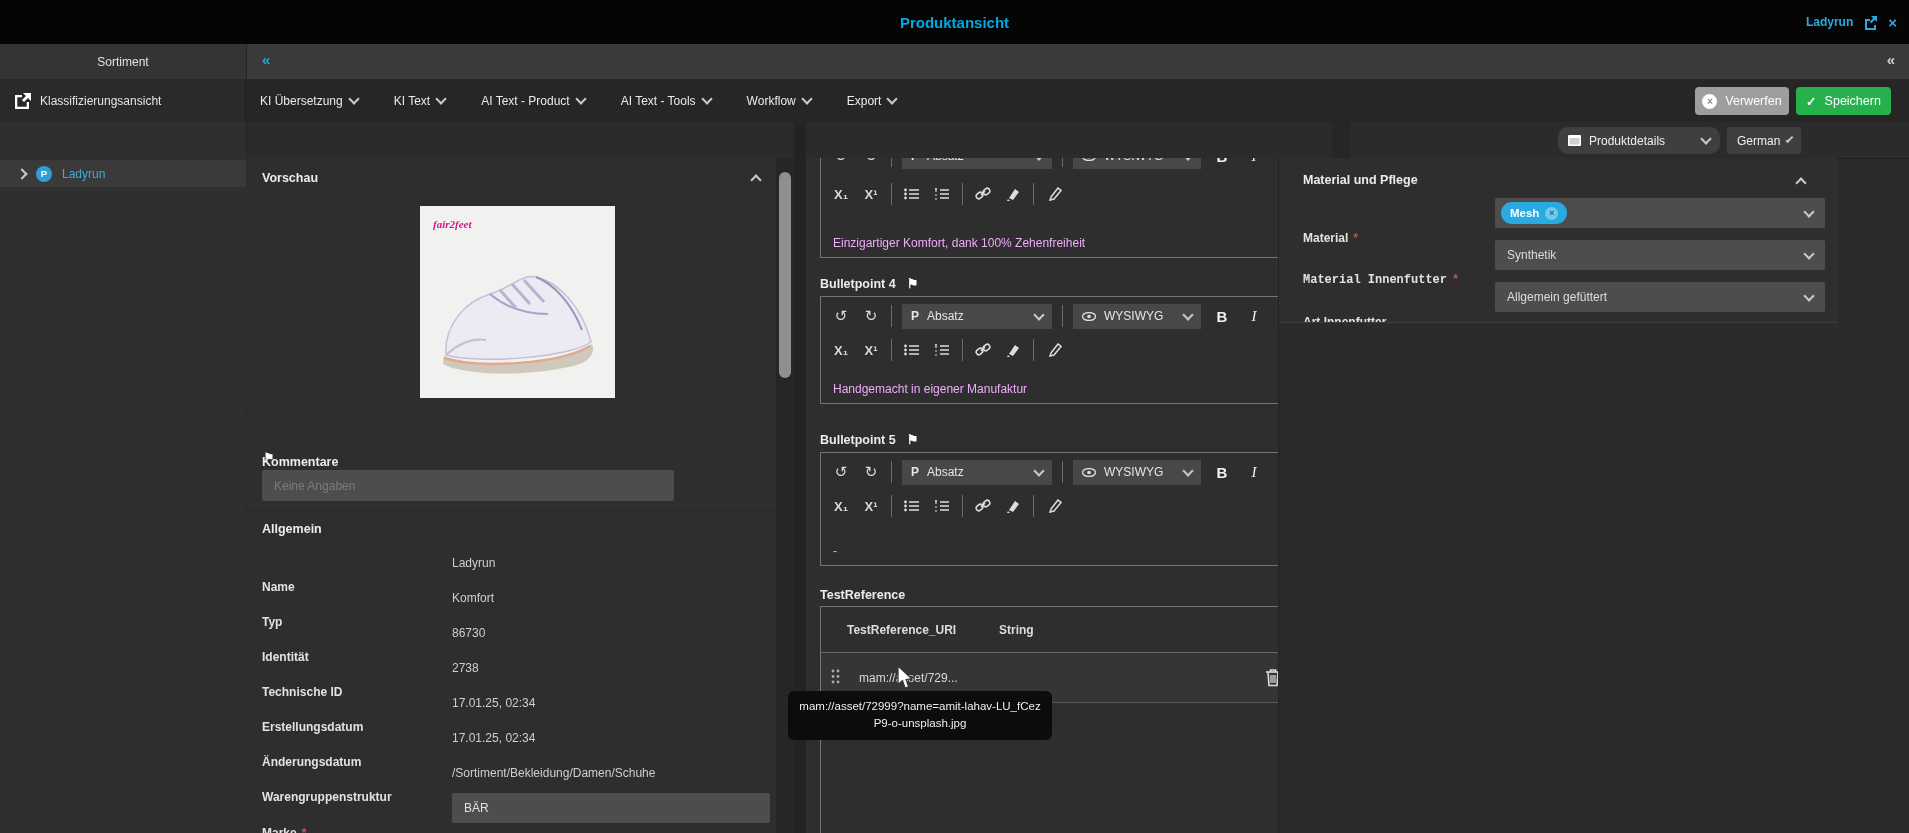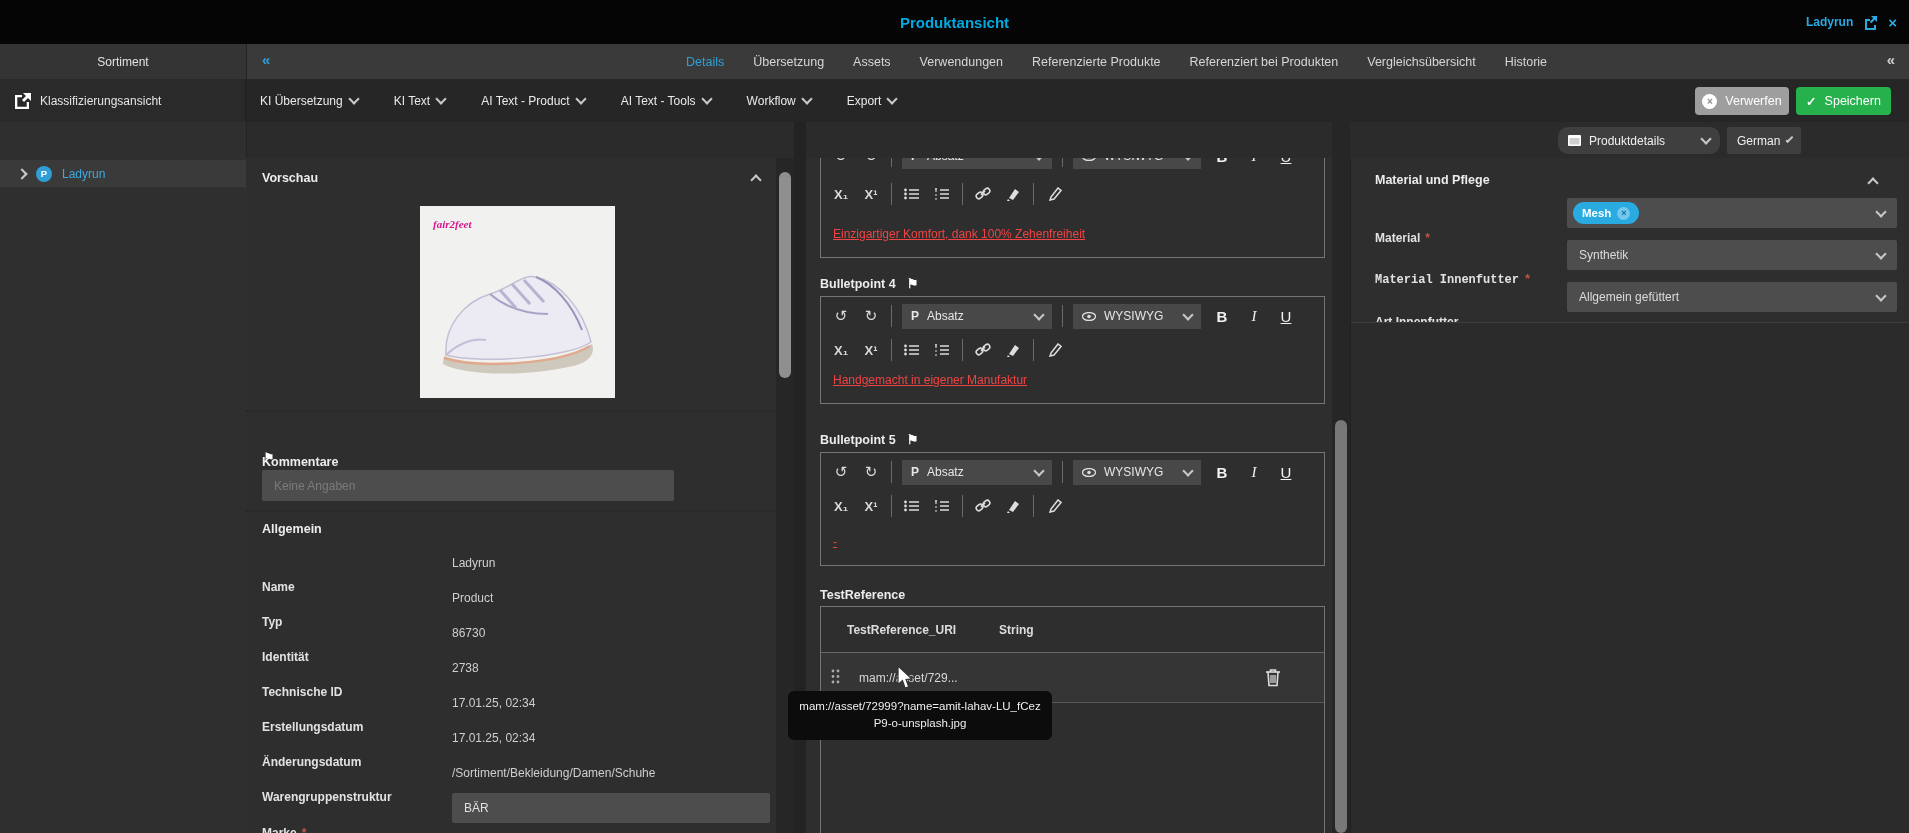--- a/index.html
+++ b/index.html
@@ -44,21 +44,21 @@
   .inputbox input{background:transparent;border:0;outline:0;color:#e0e0e0;font-family:"Liberation Sans",sans-serif;font-size:12px;width:100%;}
   .inputbox input::placeholder{color:#7b7b7b;}
   .req{color:#c0564a;font-weight:bold;margin-left:5px;}
   
   .editorbox{position:absolute;left:820px;width:505px;background:#2e2e2e;border:1px solid #757575;box-sizing:border-box;overflow:hidden;}
   .tbrow{display:flex;align-items:center;gap:10px;padding:0 10px;height:32px;}
   .tbi{color:#d8d8d8;font-size:15px;display:inline-flex;align-items:center;justify-content:center;min-width:20px;}
   .tbsep{width:1px;height:22px;background:#6b6b6b;}
   .tbselect{height:25px;background:#484848;display:flex;align-items:center;gap:8px;padding:0 9px;color:#e6e6e6;box-sizing:border-box;}
   .fmt{font-size:15px;color:#f2f2f2;min-width:22px;text-align:center;}
-  .edcontent{position:absolute;left:12px;bottom:16px;color:#ef4444;font-size:12px;text-decoration:underline;}
+  .edcontent{position:absolute;left:12px;bottom:7px;color:#f0abfc;font-size:12px;}
   .seclabel{font-weight:bold;color:#ececec;font-size:12.5px;display:flex;align-items:center;gap:11px;}
   .flag{color:#fff;font-size:13px;}
   
   .reftable{position:absolute;left:820px;top:606px;width:505px;height:287px;border:1px solid #757575;box-sizing:border-box;background:#2e2e2e;}
   .refhead{position:absolute;left:0;top:0;width:100%;height:46px;border-bottom:1px solid #666;box-sizing:border-box;}
   .refrow{position:absolute;left:0;top:46px;width:100%;height:50px;background:#353535;border-bottom:1px solid #585858;box-sizing:border-box;}
   
   .tooltip{position:absolute;left:788px;top:691px;width:246px;background:#0c0c0c;border-radius:6px;color:#efefef;
            padding:7px 9px;font-size:11.5px;line-height:1.5;text-align:center;word-break:break-all;z-index:50;}
   
@@ -85,30 +85,20 @@
             <path d="M8 1 h6 v6 l-2.2-2.2 -3.5 3.5 -1.6-1.6 3.5-3.5 Z" fill="#29abe2"></path>
           </svg>
       </span>
       <span style="font-size:15px;font-weight:bold;">×</span>
     </div>
   </div>
 
   <div class="tabbar abs">
     <div class="tabbar-left">Sortiment</div>
     <span class="abs" style="left:262px;top:7px;color:#2f9fd6;font-size:15px;font-weight:bold;">«</span>
-    <div class="tabs">
-      <span class="tab" style="color:#2f9fd6;">Details</span>
-      <span class="tab">Übersetzung</span>
-      <span class="tab">Assets</span>
-      <span class="tab">Verwendungen</span>
-      <span class="tab">Referenzierte Produkte</span>
-      <span class="tab">Referenziert bei Produkten</span>
-      <span class="tab">Vergleichsübersicht</span>
-      <span class="tab">Historie</span>
-    </div>
     <span class="abs" style="right:14px;top:7px;color:#cfcfcf;font-size:15px;font-weight:bold;">«</span>
   </div>
 
   <div class="actionbar abs">
     <div class="actionbar-left">
       <span>
         <svg width="17" height="16" viewBox="0 0 17 16">
             <path d="M1 2 h7 v2.3 H3.3 v9.4 h9.4 V9 H15 v7 H1 Z" fill="#fff"></path>
             <path d="M9 0 h8 v8 l-3-3 -4 4 -2-2 4-4 Z" fill="#fff"></path>
           </svg>
@@ -199,21 +189,21 @@
     <div class="inputbox abs" style="left:16px;top:58px;width:412px;height:31px;">
       <input type="text" placeholder="Keine Angaben" style="">
     </div>
   </div>
 
   <div class="panel abs" style="left:246px;top:512px;width:530px;height:321px;">
     <span class="ptitle abs" style="left:16px;top:10px;">Allgemein</span>
     <span class="field-label abs" style="left:16px;top:44px;">Name</span>
     <span class="field-value abs" style="left:206px;top:44px;">Ladyrun</span>
     <span class="field-label abs" style="left:16px;top:79px;">Typ</span>
-    <span class="field-value abs" style="left:206px;top:79px;">Product</span>
+    <span class="field-value abs" style="left:206px;top:79px;">Komfort</span>
     <span class="field-label abs" style="left:16px;top:114px;">Identität</span>
     <span class="field-value abs" style="left:206px;top:114px;">86730</span>
     <span class="field-label abs" style="left:16px;top:149px;">Technische ID</span>
     <span class="field-value abs" style="left:206px;top:149px;">2738</span>
     <span class="field-label abs" style="left:16px;top:184px;">Erstellungsdatum</span>
     <span class="field-value abs" style="left:206px;top:184px;">17.01.25, 02:34</span>
     <span class="field-label abs" style="left:16px;top:219px;">Änderungsdatum</span>
     <span class="field-value abs" style="left:206px;top:219px;">17.01.25, 02:34</span>
     <span class="field-label abs" style="left:16px;top:254px;">Warengruppenstruktur</span>
     <span class="field-value abs" style="left:206px;top:254px;">/Sortiment/Bekleidung/Damen/Schuhe</span>
@@ -466,21 +456,21 @@
   <span class="abs" style="left:895px;top:666px;z-index:60;">
     <svg width="20" height="24" viewBox="0 0 13 19">
         <path d="M1 0 L1 14.5 L4.5 11.5 L6.6 17.5 L9.4 16.4 L7.3 10.6 L11.8 10.2 Z" fill="#fff" stroke="#333" stroke-width="0.9"></path>
       </svg>
   </span>
 
   <div class="sbtrack abs" style="left:1332px;top:122px;width:18px;height:711px;">
     <div class="sbthumb" style="left:3px;top:298px;width:12px;height:413px;background:#787878;"></div>
   </div>
 
-  <div class="abs" style="left:1350px;top:158px;width:559px;height:675px;background:#2e2e2e;border-left:1px solid #222;">
+  <div class="abs" style="left:1278px;top:158px;width:559px;height:675px;background:#2e2e2e;border-left:1px solid #222;">
     <span class="ptitle abs" style="left:24px;top:15px;">Material und Pflege</span>
     <i class="chv chv-u abs" style="left:518px;top:17px;"></i>
     <span class="field-label abs" style="left:24px;top:49px;"><span>Material</span><span class="req">*</span></span>
     <span class="field-label abs" style="left:24px;top:91px;font-family:Liberation Mono, monospace;"><span>Material Innenfutter</span><span class="req">*</span></span>
     <span class="field-label abs" style="left:24px;top:133px;"><span>Art Innenfutter</span></span>
     <div style="position:absolute;left:216px;top:40px;width:330px;height:30px;background:#4d4d4d;border-radius:2px;display:flex;align-items:center;justify-content:space-between;padding:0 12px 0 6px;box-sizing:border-box;">
       <span class="chip">
         <span>Mesh</span>
         <span class="chipx">×</span>
       </span>

